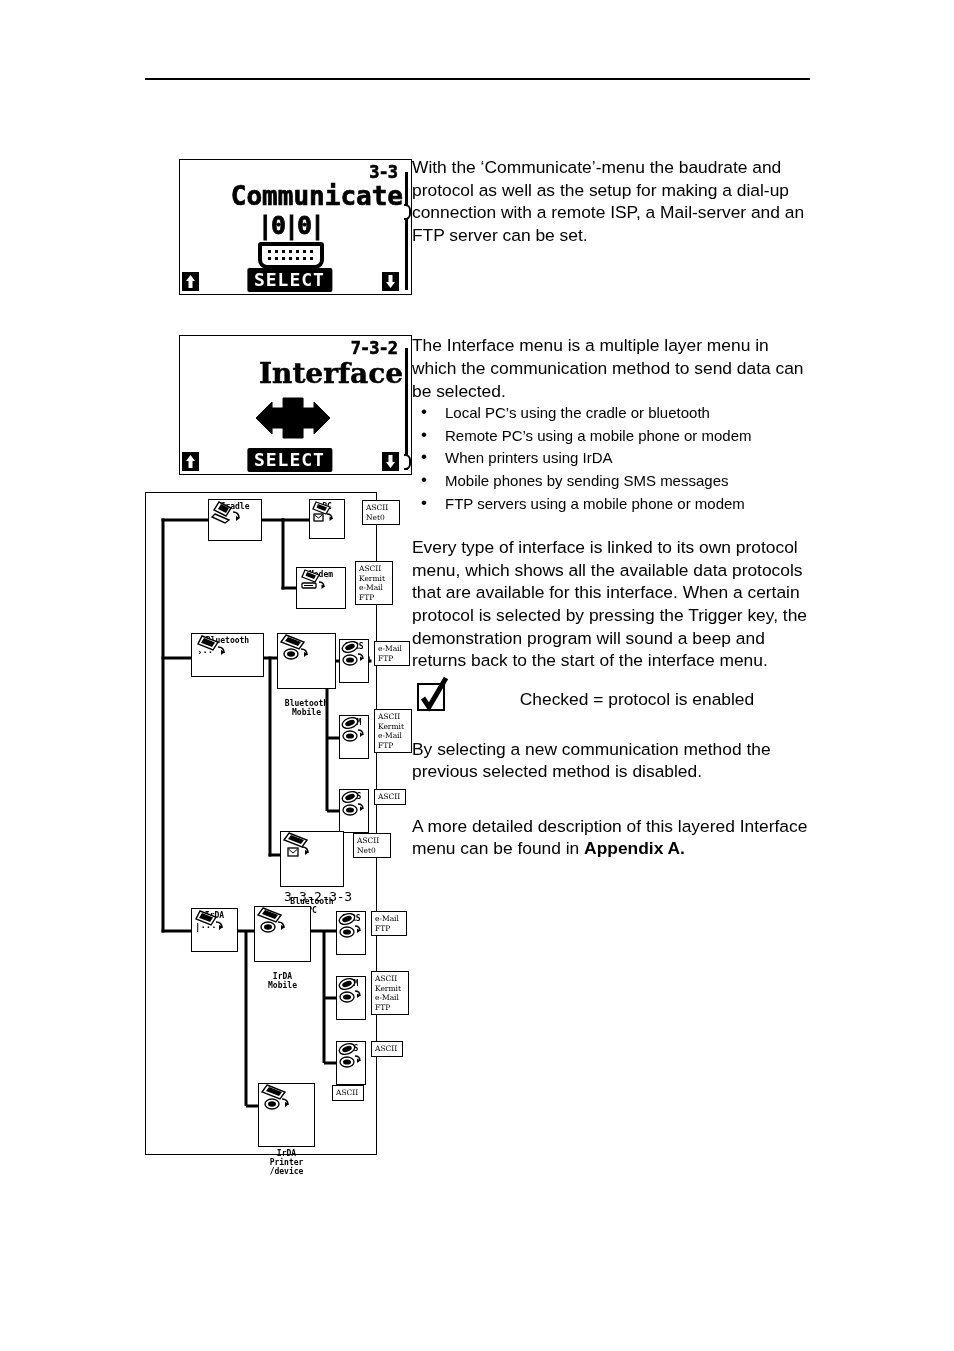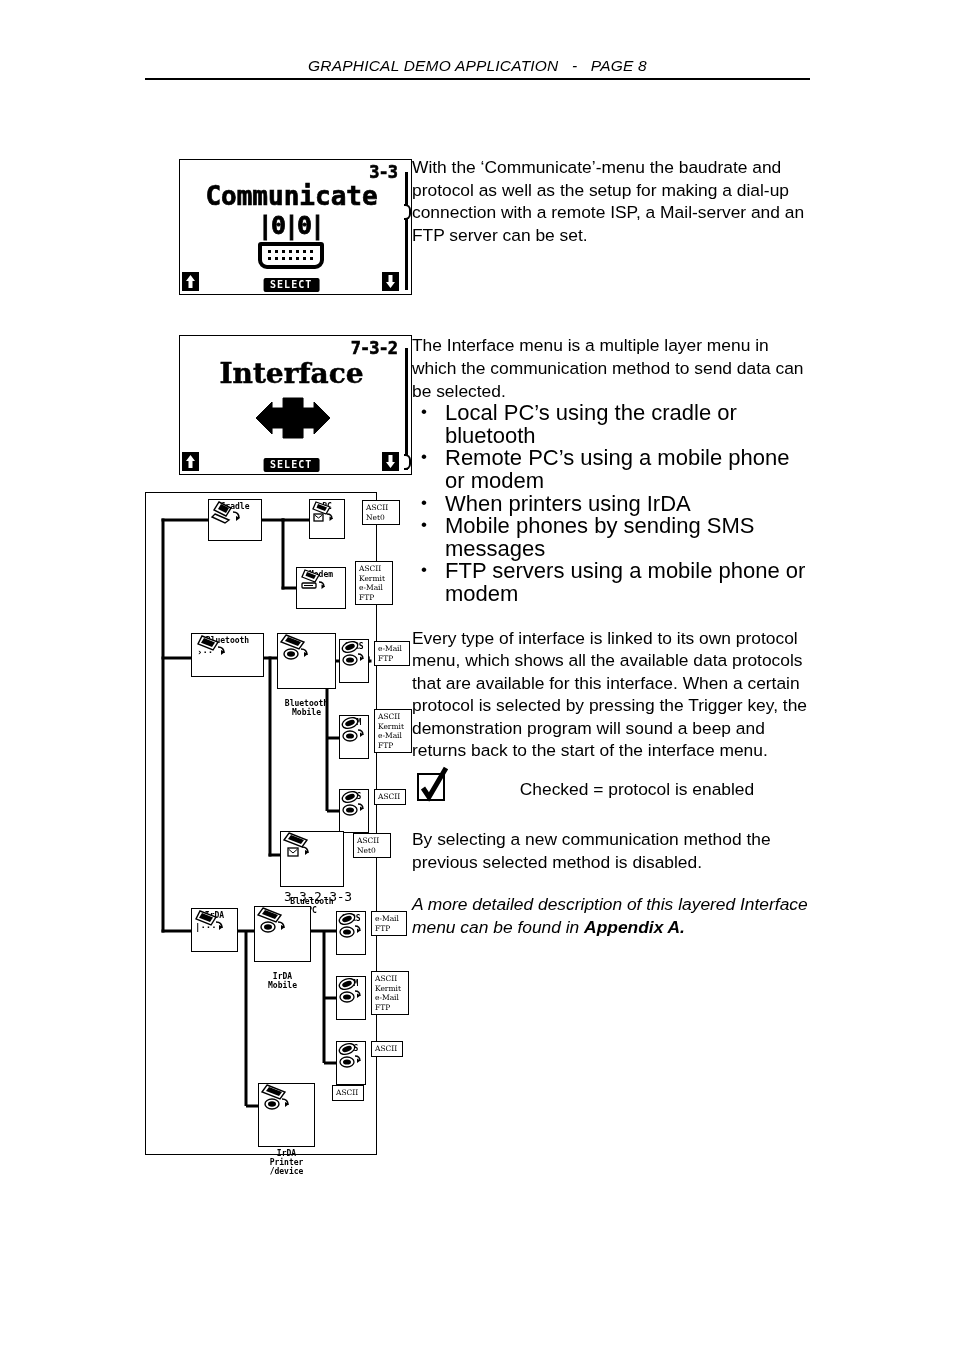--- a/index.html
+++ b/index.html
@@ -26,21 +26,21 @@
   }
   #lcd-communicate{left:145px;top:159px;width:233px;height:136px;}
   #lcd-interface{left:145px;top:335px;width:233px;height:140px;}
   .lcd-inner{position:relative;width:100%;height:100%;}
   .lcd-pageno{
     position:absolute;right:14px;top:2px;
     font-family:"DejaVu Sans Mono", monospace;font-weight:bold;
     font-size:17px;letter-spacing:-1px;-webkit-text-stroke:.6px #000;
   }
   .lcd-title{
-    position:absolute;left:0;right:8px;text-align:center;
+    position:absolute;left:0;right:8px;text-align:right;
     font-weight:bold;
   }
   #lcd-communicate .lcd-title{
     top:21px;font-family:"DejaVu Sans Mono", monospace;
     font-size:26px;letter-spacing:0px;-webkit-text-stroke:.7px #000;
   }
   #lcd-interface .lcd-title{
     top:21px;font-family:"DejaVu Serif", serif;
     font-size:28px;letter-spacing:0px;-webkit-text-stroke:.5px #000;
   }
@@ -73,21 +73,21 @@
   .lcd-bottom{position:absolute;left:2px;right:4px;bottom:2px;height:20px;}
   .arrow-btn{
     position:absolute;width:17px;height:19px;background:#000;
   }
   .arrow-btn.left{left:0;}
   .arrow-btn.right{right:8px;}
   .arrow-btn svg{display:block;}
   .select-btn{
     position:absolute;left:50%;transform:translateX(-56%);bottom:0;
     background:#000;color:#fff;font-family:"DejaVu Sans Mono", monospace;
-    font-weight:bold;font-size:10px;letter-spacing:1px;
+    font-weight:bold;font-size:18px;letter-spacing:1px;
     padding:1px 7px 2px;border-radius:2px;
   }
   .lcd-scroll{
     position:absolute;right:3px;top:12px;width:3px;bottom:4px;background:#000;
   }
   .lcd-scroll-knob{
     position:absolute;right:0px;width:7px;height:16px;
     border:2px solid #000;border-left:none;border-radius:0 6px 6px 0;
     background:#fff;box-sizing:border-box;
   }
@@ -114,40 +114,39 @@
   .menucode{
     position:absolute;font-family:"DejaVu Sans Mono", monospace;
     font-weight:normal;font-size:13px;letter-spacing:-.3px;color:#000;
   }
   
   #col{position:absolute;left:412px;top:156px;width:400px;}
   .para{font-size:17.4px;line-height:22.6px;margin:0 0 0 0;}
   .para.gap{margin-top:21px;}
   ul.bullets{margin:0;padding:0;list-style:none;}
   ul.bullets li{
-    position:relative;padding-left:33px;font-size:22px;line-height:22.6px;
+    position:relative;padding-left:33px;font-size:15px;line-height:22.6px;
   }
   ul.bullets li:before{
     content:"\2022";position:absolute;left:9px;top:-1px;font-size:17px;
   }
   .legend-row{position:relative;padding-left:50px;min-height:34px;
     font-size:17.4px;line-height:22.6px;text-align:center;}
   .legend-row .lbl{display:block;padding-top:6px;}
   .cbox{
     position:absolute;left:5px;top:1px;width:28px;height:28px;
     border:2.5px solid #000;box-sizing:border-box;background:#fff;
   }
   .cbox svg{position:absolute;left:-3px;top:-9px;}
   b{font-weight:bold;}
 </style>
 </head>
 <body>
 
 <div id="header">
-  <div id="header-title">GRAPHICAL DEMO APPLICATION   -   PAGE 8</div>
   <div id="header-rule"></div>
 </div>
 
 <div class="lcd" id="lcd-communicate">
   <div class="lcd-inner">
     <div class="lcd-pageno">3-3</div>
     <div class="lcd-title">Communicate</div>
     <div id="conn-group">
       <div id="conn-bits">|0|0|</div>
       <div id="conn-plug"></div>
@@ -519,15 +518,15 @@
       <svg width="36" height="40" viewBox="0 0 36 40">
         <path d="M7,22 L13,31 L30,2" stroke="#000" stroke-width="5" fill="none" stroke-linecap="butt" stroke-linejoin="miter"></path>
       </svg>
     </span>
     <span class="lbl">Checked = protocol is enabled</span>
   </div>
 
 
   <p class="para" style="margin-top:22px;">By selecting a new communication method the previous selected method is disabled.</p>
 
-  <p class="para" style="margin-top:20px;font-style:italic;"><span>A more detailed description of this layered Interface menu can be found in </span><b>Appendix A.</b></p>
+  <p class="para" style="margin-top:32px;"><span>A more detailed description of this layered Interface menu can be found in </span><b>Appendix A.</b></p>
 
 </div>
 
 </body></html>

